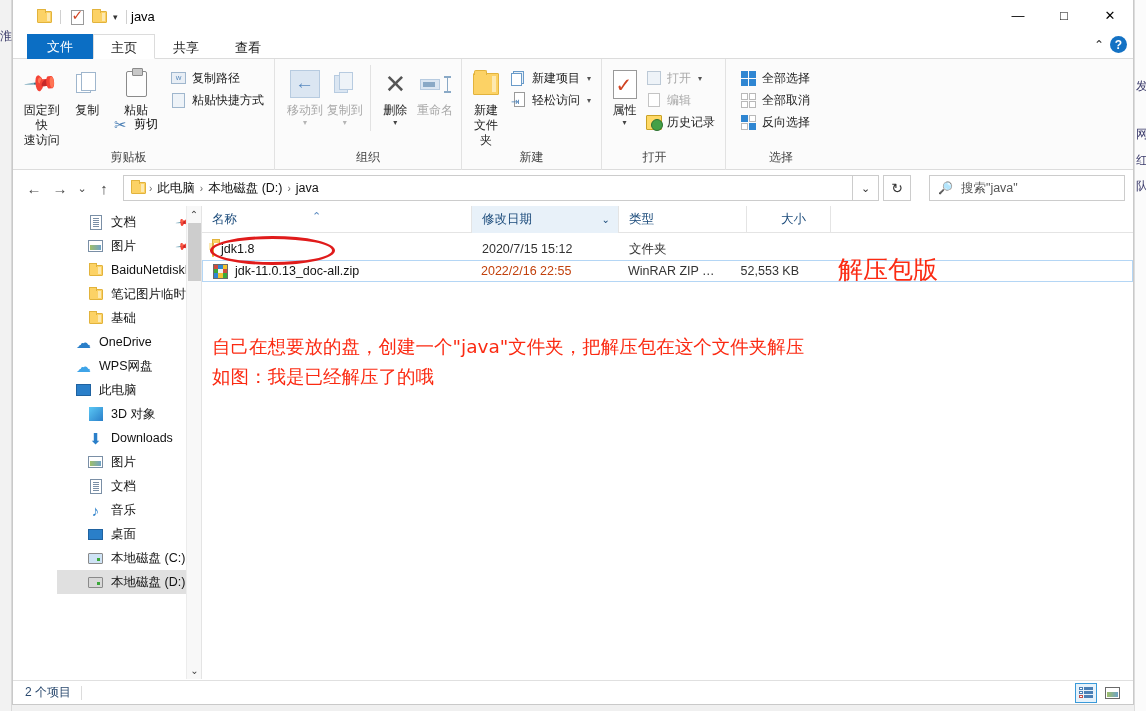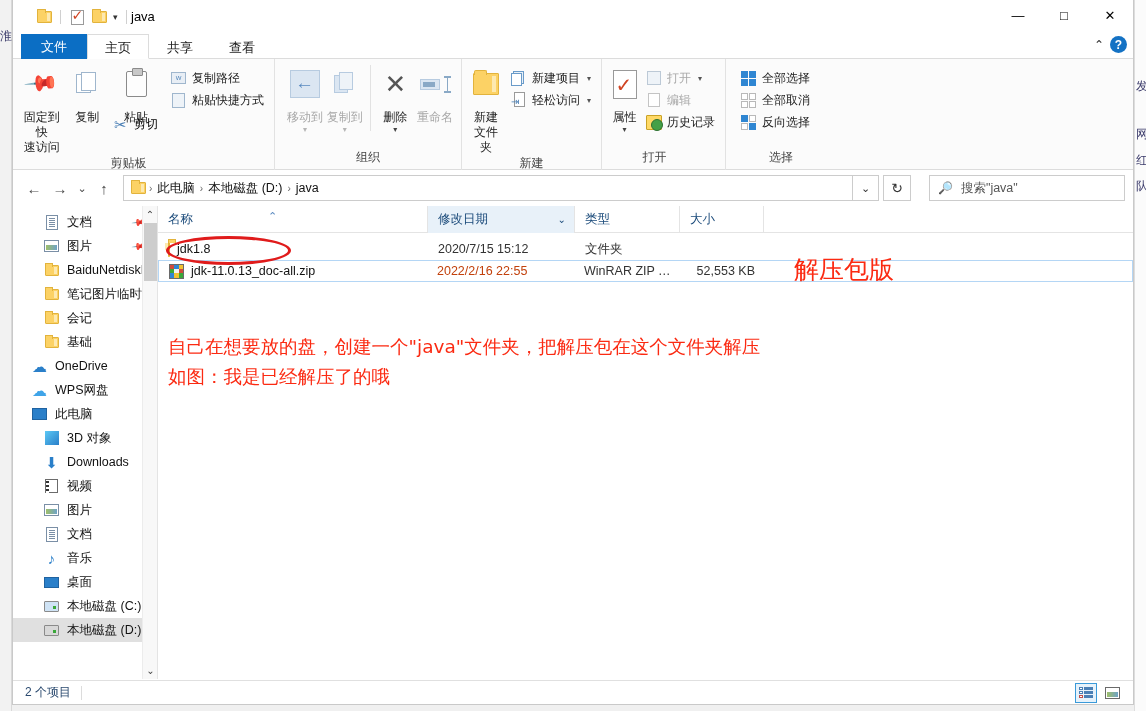--- a/index.html
+++ b/index.html
@@ -47,21 +47,21 @@
   }
   .drop-caret { font-size:9px; color:#333; padding:0 3px; }
   .title-text { position:absolute; left:118px; top:9px; font-size:13px; color:#000; }
 
   .wincontrols { position:absolute; right:0; top:0; display:flex; }
   .wc { width:46px; height:30px; display:flex; align-items:center; justify-content:center;
         font-size:13px; color:#000; }
 
   
   .tabbar { position:relative; height:25px; background:#ffffff; border-bottom:1px solid #dcdcdc; }
-  .tabstrip { display:flex; align-items:center; height:25px; padding-left:8px; }
+  .tabstrip { display:flex; align-items:center; height:25px; padding-left:14px; }
   .tab { height:25px; line-height:25px; padding:0 17px; font-size:13px; color:#222;
          border:1px solid transparent; }
   .tab.file { background:#0b6ec4; color:#fff; padding:0 20px; border:none; }
   .tab.active { background:#fff; border:1px solid #dcdcdc; border-bottom-color:#fff;
                 position:relative; z-index:2; }
   .tabbar-right { position:absolute; right:6px; top:2px; display:flex; align-items:center; gap:6px; }
   .chev-up { font-size:12px; color:#333; }
   .help-ico { width:17px; height:17px; border-radius:50%; background:#1472c4; color:#fff;
               font-size:12px; display:flex; align-items:center; justify-content:center;
               font-weight:bold; }
@@ -69,21 +69,21 @@
   
   .ribbon { position:relative; height:111px; background:#fbfbfb; border-bottom:1px solid #dcdcdc;
             display:flex; }
   .rgroup { position:relative; height:111px; display:flex; flex-direction:column;
             border-right:1px solid #e2e2e2; }
   .rgroup-body { flex:1; display:flex; align-items:flex-start; padding:6px 6px 0 6px; }
   .rgroup-title { text-align:center; font-size:12px; color:#444; padding-bottom:4px; }
 
   .bigbtn { width:52px; display:flex; flex-direction:column; align-items:center;
             padding-top:3px; cursor:default; }
-  .bigbtn .lbl { font-size:12px; color:#222; text-align:center; line-height:15px; margin-top:10px; }
+  .bigbtn .lbl { font-size:12px; color:#222; text-align:center; line-height:15px; margin-top:3px; }
   .bigbtn.dis .lbl { color:#a8a8a8; }
   .bigico { height:32px; display:flex; align-items:center; justify-content:center; }
 
   .smallcol { display:flex; flex-direction:column; padding-top:2px; }
   .smallbtn { display:flex; align-items:center; gap:5px; height:22px; padding:0 4px; font-size:12px;
               color:#222; white-space:nowrap; }
   .smallbtn.dis { color:#a8a8a8; }
   .smallico { width:17px; height:17px; display:flex; align-items:center; justify-content:center; }
   .mini-caret { font-size:8px; color:#555; margin-left:2px; }
 
@@ -138,21 +138,21 @@
   .refreshbtn { width:28px; height:26px; display:flex; align-items:center; justify-content:center;
                 font-size:14px; color:#333; border:1px solid #cccccc; background:#fff; margin-left:4px;}
   .searchbox { width:196px; height:26px; border:1px solid #cccccc; background:#fff;
                display:flex; align-items:center; gap:8px; padding:0 8px; margin-left:18px; }
   .search-ico { font-size:12px; color:#555; transform:scaleX(-1); }
   .search-ph { font-size:12.5px; color:#555; }
 
   
   .content { position:relative; display:flex; height:473px; }
   .navpane { width:145px; position:relative; background:#fff; border-right:1px solid #e4e4e4;
-             overflow:hidden; }
+             overflow:hidden;margin-left:44px; }
   .navlist { padding-top:4px; }
   .navitem { display:flex; align-items:center; height:24px; padding-left:18px; gap:7px;
              font-size:12.5px; color:#111; white-space:nowrap; position:relative; }
   .navitem.indent { padding-left:30px; }
   .navitem.sel { background:#e0e0e0; }
   .navitem .pin { position:absolute; right:12px; font-size:10px; color:#8a8a8a; transform:rotate(40deg); }
   .ni { width:17px; height:17px; display:flex; align-items:center; justify-content:center; flex:none; }
   .ni-folder { width:14px; height:11px; background:#fcd265; border:1px solid #e2b33c;
                position:relative; border-radius:1px; }
   .ni-folder::before { content:""; position:absolute; left:-1px; top:-3px; width:6px; height:3px;
@@ -540,26 +540,20 @@
             <div class="navitem indent">
               <span class="ni">
                 <span class="ni-folder"></span>
               </span>
               <span>笔记图片临时纯</span>
             </div>
             <div class="navitem indent">
               <span class="ni">
                 <span class="ni-folder"></span>
               </span>
-              <span>会记</span>
-            </div>
-            <div class="navitem indent">
-              <span class="ni">
-                <span class="ni-folder"></span>
-              </span>
               <span>基础</span>
             </div>
             <div class="navitem">
               <span class="ni">
                 <span class="ni-cloud">☁</span>
               </span>
               <span>OneDrive</span>
             </div>
             <div class="navitem">
               <span class="ni">
@@ -577,26 +571,20 @@
               <span class="ni">
                 <span class="ni-3d"></span>
               </span>
               <span>3D 对象</span>
             </div>
             <div class="navitem indent">
               <span class="ni">
                 <span class="ni-dl">⬇</span>
               </span>
               <span>Downloads</span>
-            </div>
-            <div class="navitem indent">
-              <span class="ni">
-                <span class="ni-vid"></span>
-              </span>
-              <span>视频</span>
             </div>
             <div class="navitem indent">
               <span class="ni">
                 <span class="ni-pic"></span>
               </span>
               <span>图片</span>
             </div>
             <div class="navitem indent">
               <span class="ni">
                 <span class="ni-doc"></span>
@@ -638,24 +626,24 @@
       <div class="listpane">
         <div class="colhdr">
           <div class="col" style="width:270px;">
             <span>名称</span>
             <span class="sortmark">⌃</span>
           </div>
           <div class="col sorted" style="width:147px;">
             <span>修改日期</span>
             <span class="colcaret">⌄</span>
           </div>
-          <div class="col" style="width:105px;">
+          <div class="col" style="width:128px;">
             <span>类型</span>
           </div>
-          <div class="col" style="width:84px;">
+          <div class="col" style="width:84px;text-align:center;">
             <span>大小</span>
           </div>
         </div>
 
         <div class="rows" id="filerows">
             <div class="row">
               <div class="cell-name" style="width:270px;">
                 <span><span class="ni-folder" style="width:16px;height:13px;"></span></span>
                 <span>jdk1.8</span>
               </div>

